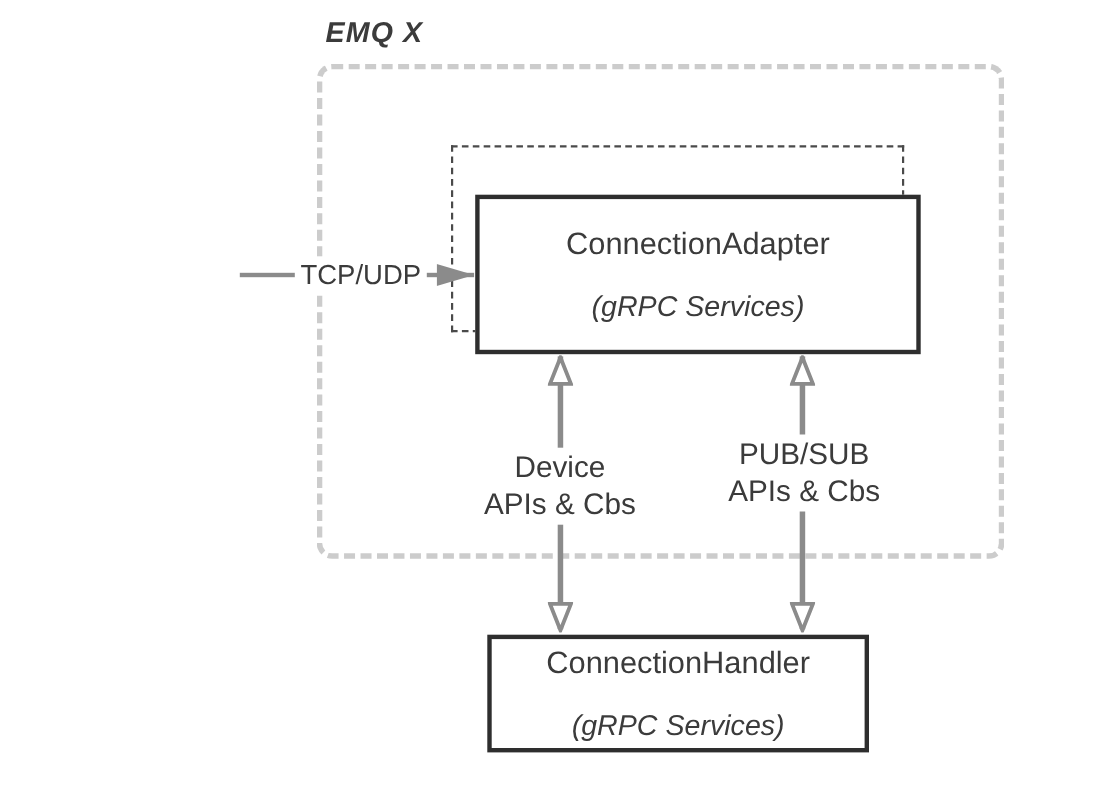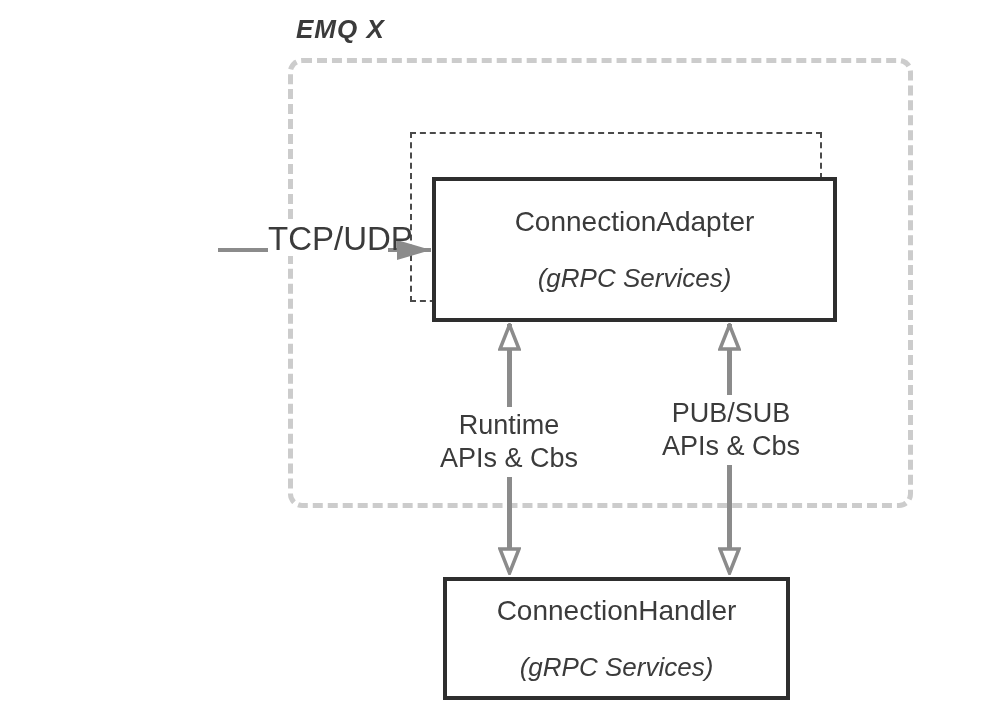--- a/index.html
+++ b/index.html
@@ -27,27 +27,27 @@
   .exproto-label{position:absolute;left:416px;top:97px;font-size:26px;font-style:italic;
     font-weight:600;letter-spacing:0.5px;color:var(--text);z-index:2;}
 
   
   .node{position:absolute;background:var(--bg);border:4px solid var(--box-border);
     display:flex;flex-direction:column;align-items:center;justify-content:center;z-index:4;}
   .node-title{font-size:28px;color:var(--text);line-height:1.2;}
   .node-subtitle{font-size:26px;font-style:italic;color:var(--text);line-height:1.2;margin-top:24px;}
   .device{left:22px;top:223px;width:196px;height:53px;}
   .adapter{left:432px;top:177px;width:405px;height:145px;}
-  .handler{left:443px;top:577px;width:347px;height:123px;}
+  .handler{left:443px;top:577px;width:347px;height:107px;}
 
   
   .tcp-line{position:absolute;left:218px;top:248px;width:213px;height:4px;background:var(--arrow);z-index:2;}
   .tcp-head{position:absolute;left:397px;top:237px;width:34px;height:26px;z-index:2;}
-  .tcp-label{position:absolute;left:268px;top:222px;width:120px;height:34px;line-height:34px;
-    font-size:33px;background:var(--bg);color:var(--text);z-index:3;}
+  .tcp-label{position:absolute;left:268px;top:233px;width:120px;height:34px;line-height:34px;
+    text-align:center;font-size:25px;background:var(--bg);color:var(--text);z-index:3;}
 
   
   .vshaft{position:absolute;width:5px;background:var(--arrow);z-index:2;}
   .socket-shaft{left:507px;top:324px;height:248px;}
   .pubsub-shaft{left:727px;top:324px;height:248px;}
   .vhead{position:absolute;width:23px;height:28px;z-index:2;}
   .socket-up{left:498px;top:323px;}
   .socket-down{left:498px;top:547px;}
   .pubsub-up{left:718px;top:323px;}
   .pubsub-down{left:718px;top:547px;}
@@ -73,21 +73,21 @@
   <div class="tcp-label">TCP/UDP</div>
 
   <div class="vshaft socket-shaft"></div>
   <svg class="vhead socket-up" viewBox="0 0 23 28" preserveAspectRatio="none">
     <polygon points="11.5,2 21,26 2,26" fill="#ffffff" stroke="#8b8b8b" stroke-width="3.5"></polygon>
   </svg>
   <svg class="vhead socket-down" viewBox="0 0 23 28" preserveAspectRatio="none">
     <polygon points="11.5,26 21,2 2,2" fill="#ffffff" stroke="#8b8b8b" stroke-width="3.5"></polygon>
   </svg>
   <div class="vlabel socket-label">
-    <div>Runtime</div>
+    <div>Device</div>
     <div>APIs &amp; Cbs</div>
   </div>
 
   <div class="vshaft pubsub-shaft"></div>
   <svg class="vhead pubsub-up" viewBox="0 0 23 28" preserveAspectRatio="none">
     <polygon points="11.5,2 21,26 2,26" fill="#ffffff" stroke="#8b8b8b" stroke-width="3.5"></polygon>
   </svg>
   <svg class="vhead pubsub-down" viewBox="0 0 23 28" preserveAspectRatio="none">
     <polygon points="11.5,26 21,2 2,2" fill="#ffffff" stroke="#8b8b8b" stroke-width="3.5"></polygon>
   </svg>

